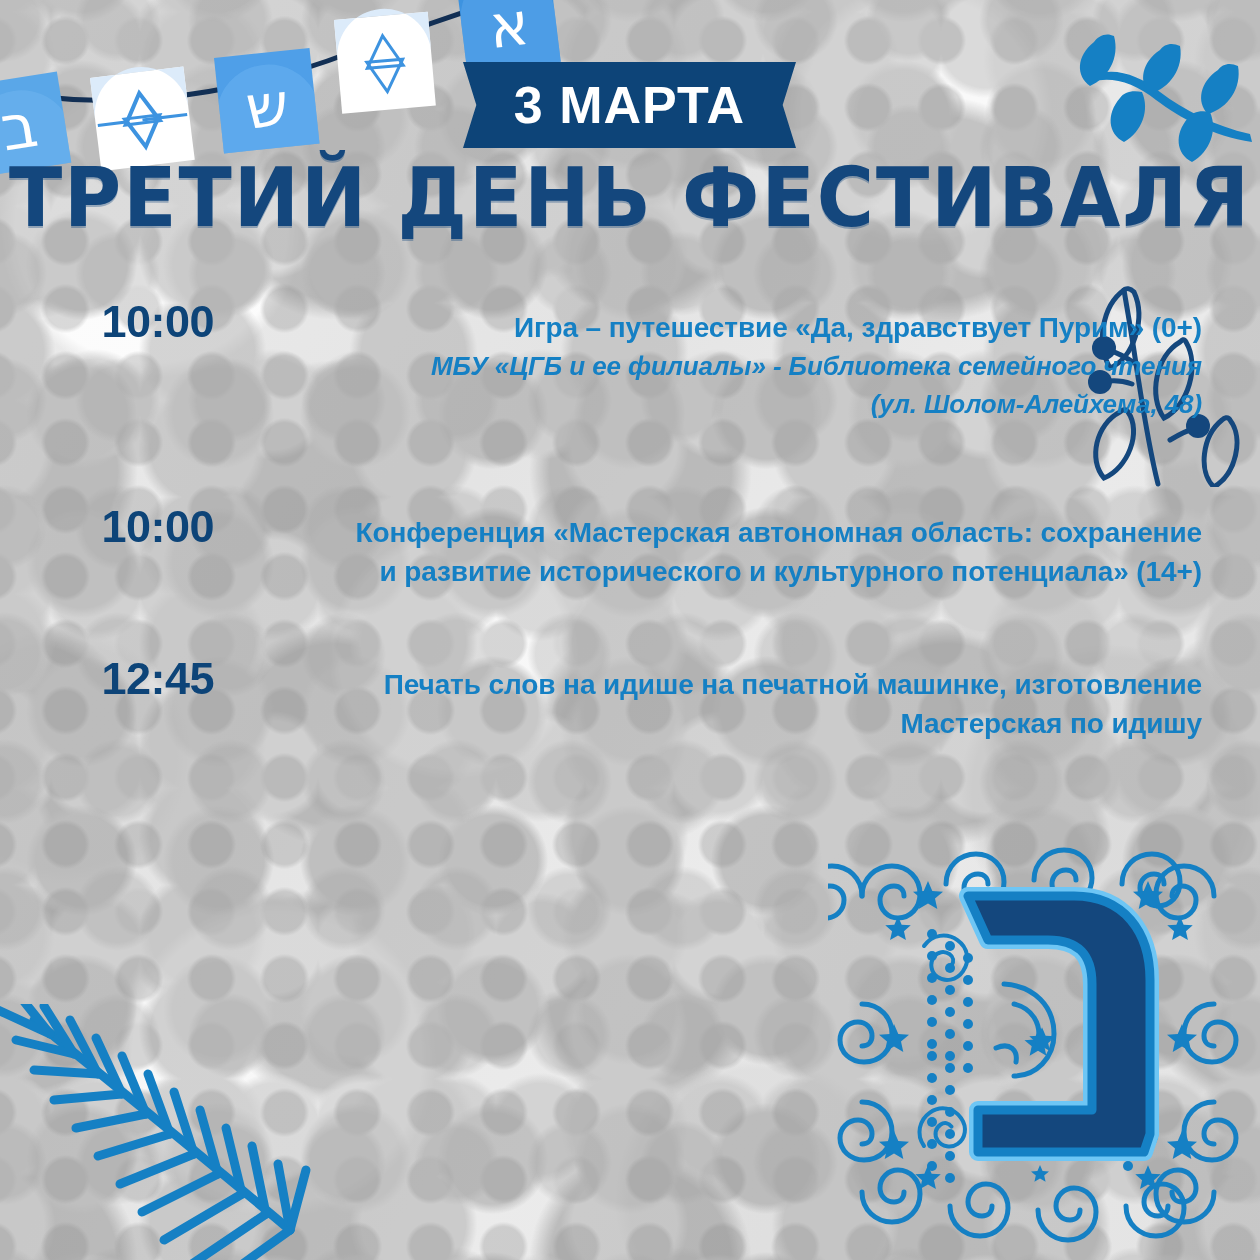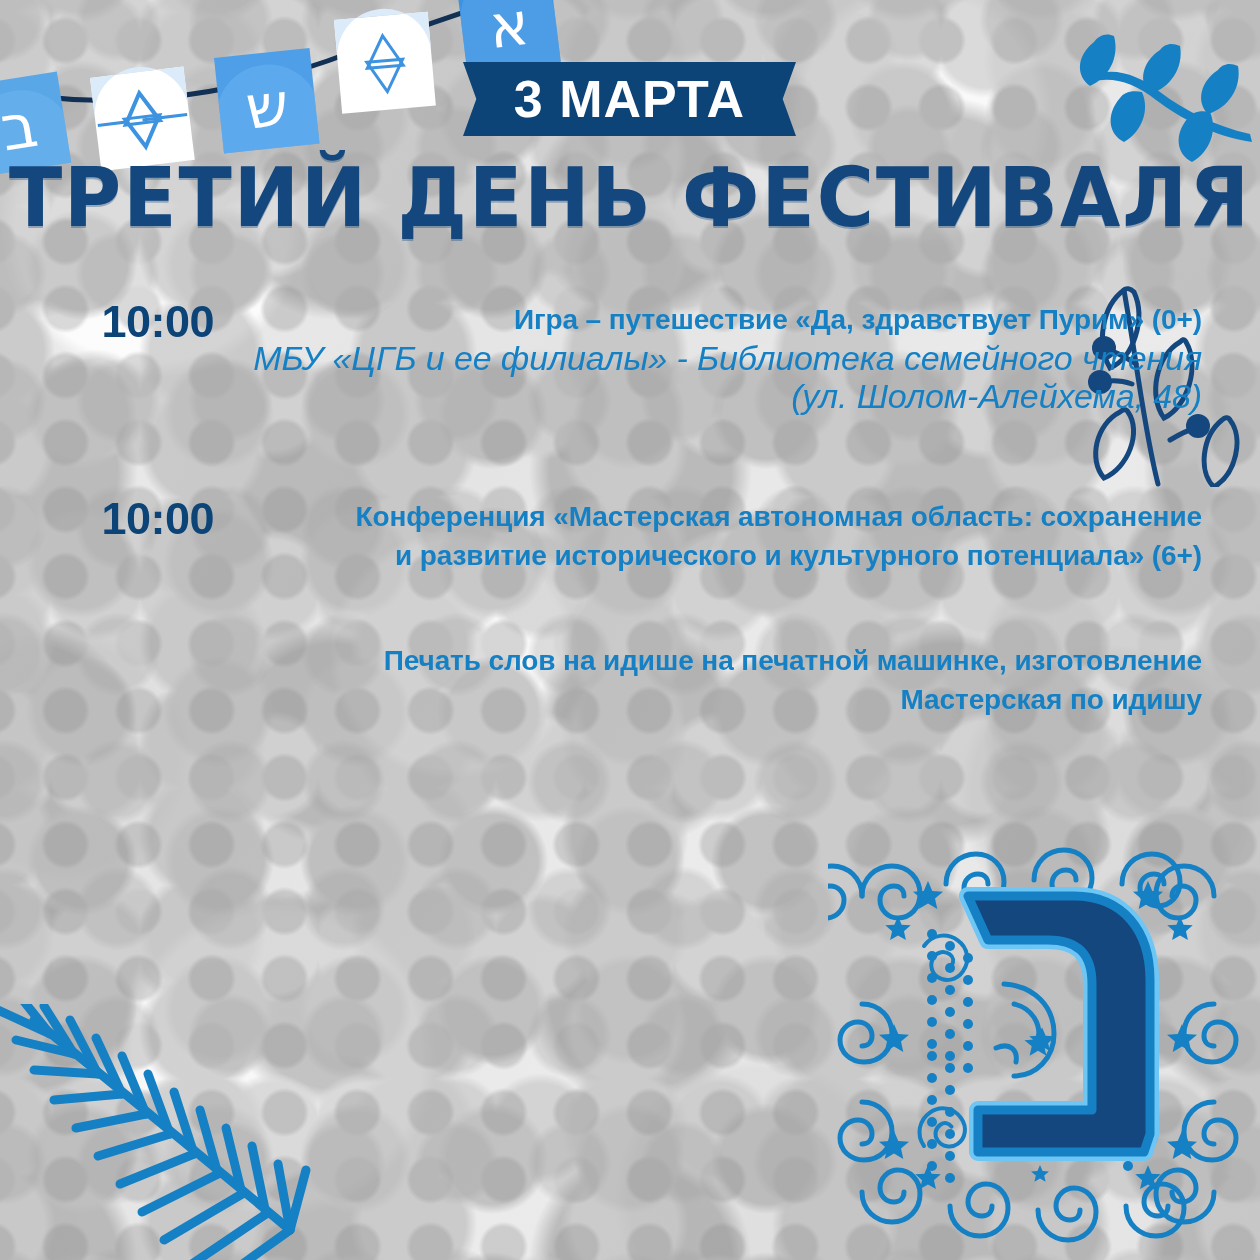--- a/index.html
+++ b/index.html
@@ -54,21 +54,21 @@
   .deco{ position:absolute; pointer-events:none; }
   #bunting      { left:-18px; top:-14px;  width:640px; height:200px; z-index:4; }
   #olive-branch { right:-4px;  top:14px;   width:200px; height:160px; z-index:3; }
   #berry-sprig  { right:8px;   top:272px;  width:190px; height:215px; z-index:3; }
   #palm-frond   { left:-10px;  bottom:-14px; width:400px; height:270px; z-index:3; }
   #hebrew-letter{ right:12px;  bottom:6px; width:420px; height:420px; z-index:3; }
 
   
   #date-ribbon{
     position:absolute; left:463px; top:62px;
-    width:333px; height:74px; z-index:6;
+    width:333px; height:86px; z-index:6;
   }
   #date-ribbon .ribbon-shape{
     position:absolute; inset:0;
     background:#0d4478;
     clip-path:polygon(0% 0%, 100% 0%, 96% 50%, 100% 100%, 0% 100%, 4% 50%);
   }
   #date-ribbon .ribbon-text{
     position:absolute; inset:0;
     display:flex; align-items:center; justify-content:center;
     color:#ffffff;
@@ -104,34 +104,34 @@
 
   .event-time{
     flex:0 0 152px;
     color:#0d4478;
     font-size:45px;
     font-weight:bold;
     line-height:48px;
     letter-spacing:-0.5px;
     padding-top:2px;
   }
-  .event-body{ flex:1 1 auto; padding-top:4px; }
+  .event-body{ flex:1 1 auto; padding-top:4px;margin-top:8px; }
 
   .event-title{
     color:#1580c4;
     font-size:28px;
     font-weight:bold;
     line-height:39px;
     letter-spacing:-0.1px;
   }
   .event-venue{
     color:#1580c4;
-    font-size:34px;
+    font-size:26px;
     font-style:italic;
-    font-weight:normal;
+    font-weight:bold;
     line-height:38px;
     letter-spacing:-0.1px;
   }
 </style>
 </head>
 <body>
 
 <div id="poster">
 
   <div id="grain"></div>
@@ -335,25 +335,26 @@
         <div class="event-title">Игра – путешествие «Да, здравствует Пурим» (0+)</div>
         <div class="event-venue">МБУ «ЦГБ и ее филиалы» - Библиотека семейного чтения</div>
         <div class="event-venue">(ул. Шолом-Алейхема, 48)</div>
       </div>
     </div>
 
     <div class="event" id="event-1">
       <div class="event-time">10:00</div>
       <div class="event-body">
         <div class="event-title">Конференция «Мастерская автономная область: сохранение</div>
-        <div class="event-title">и развитие исторического и культурного потенциала» (6+)</div>
+        <div class="event-title">и развитие исторического и культурного потенциала» (14+)</div>
       </div>
     </div>
 
     <div class="event" id="event-2">
+      <div class="event-time">12:45</div>
       <div class="event-body">
         <div class="event-title">Печать слов на идише на печатной машинке, изготовление</div>
         <div class="event-title">Мастерская по идишу</div>
       </div>
     </div>
 
   </div>
 </div>
 
 </body></html>

